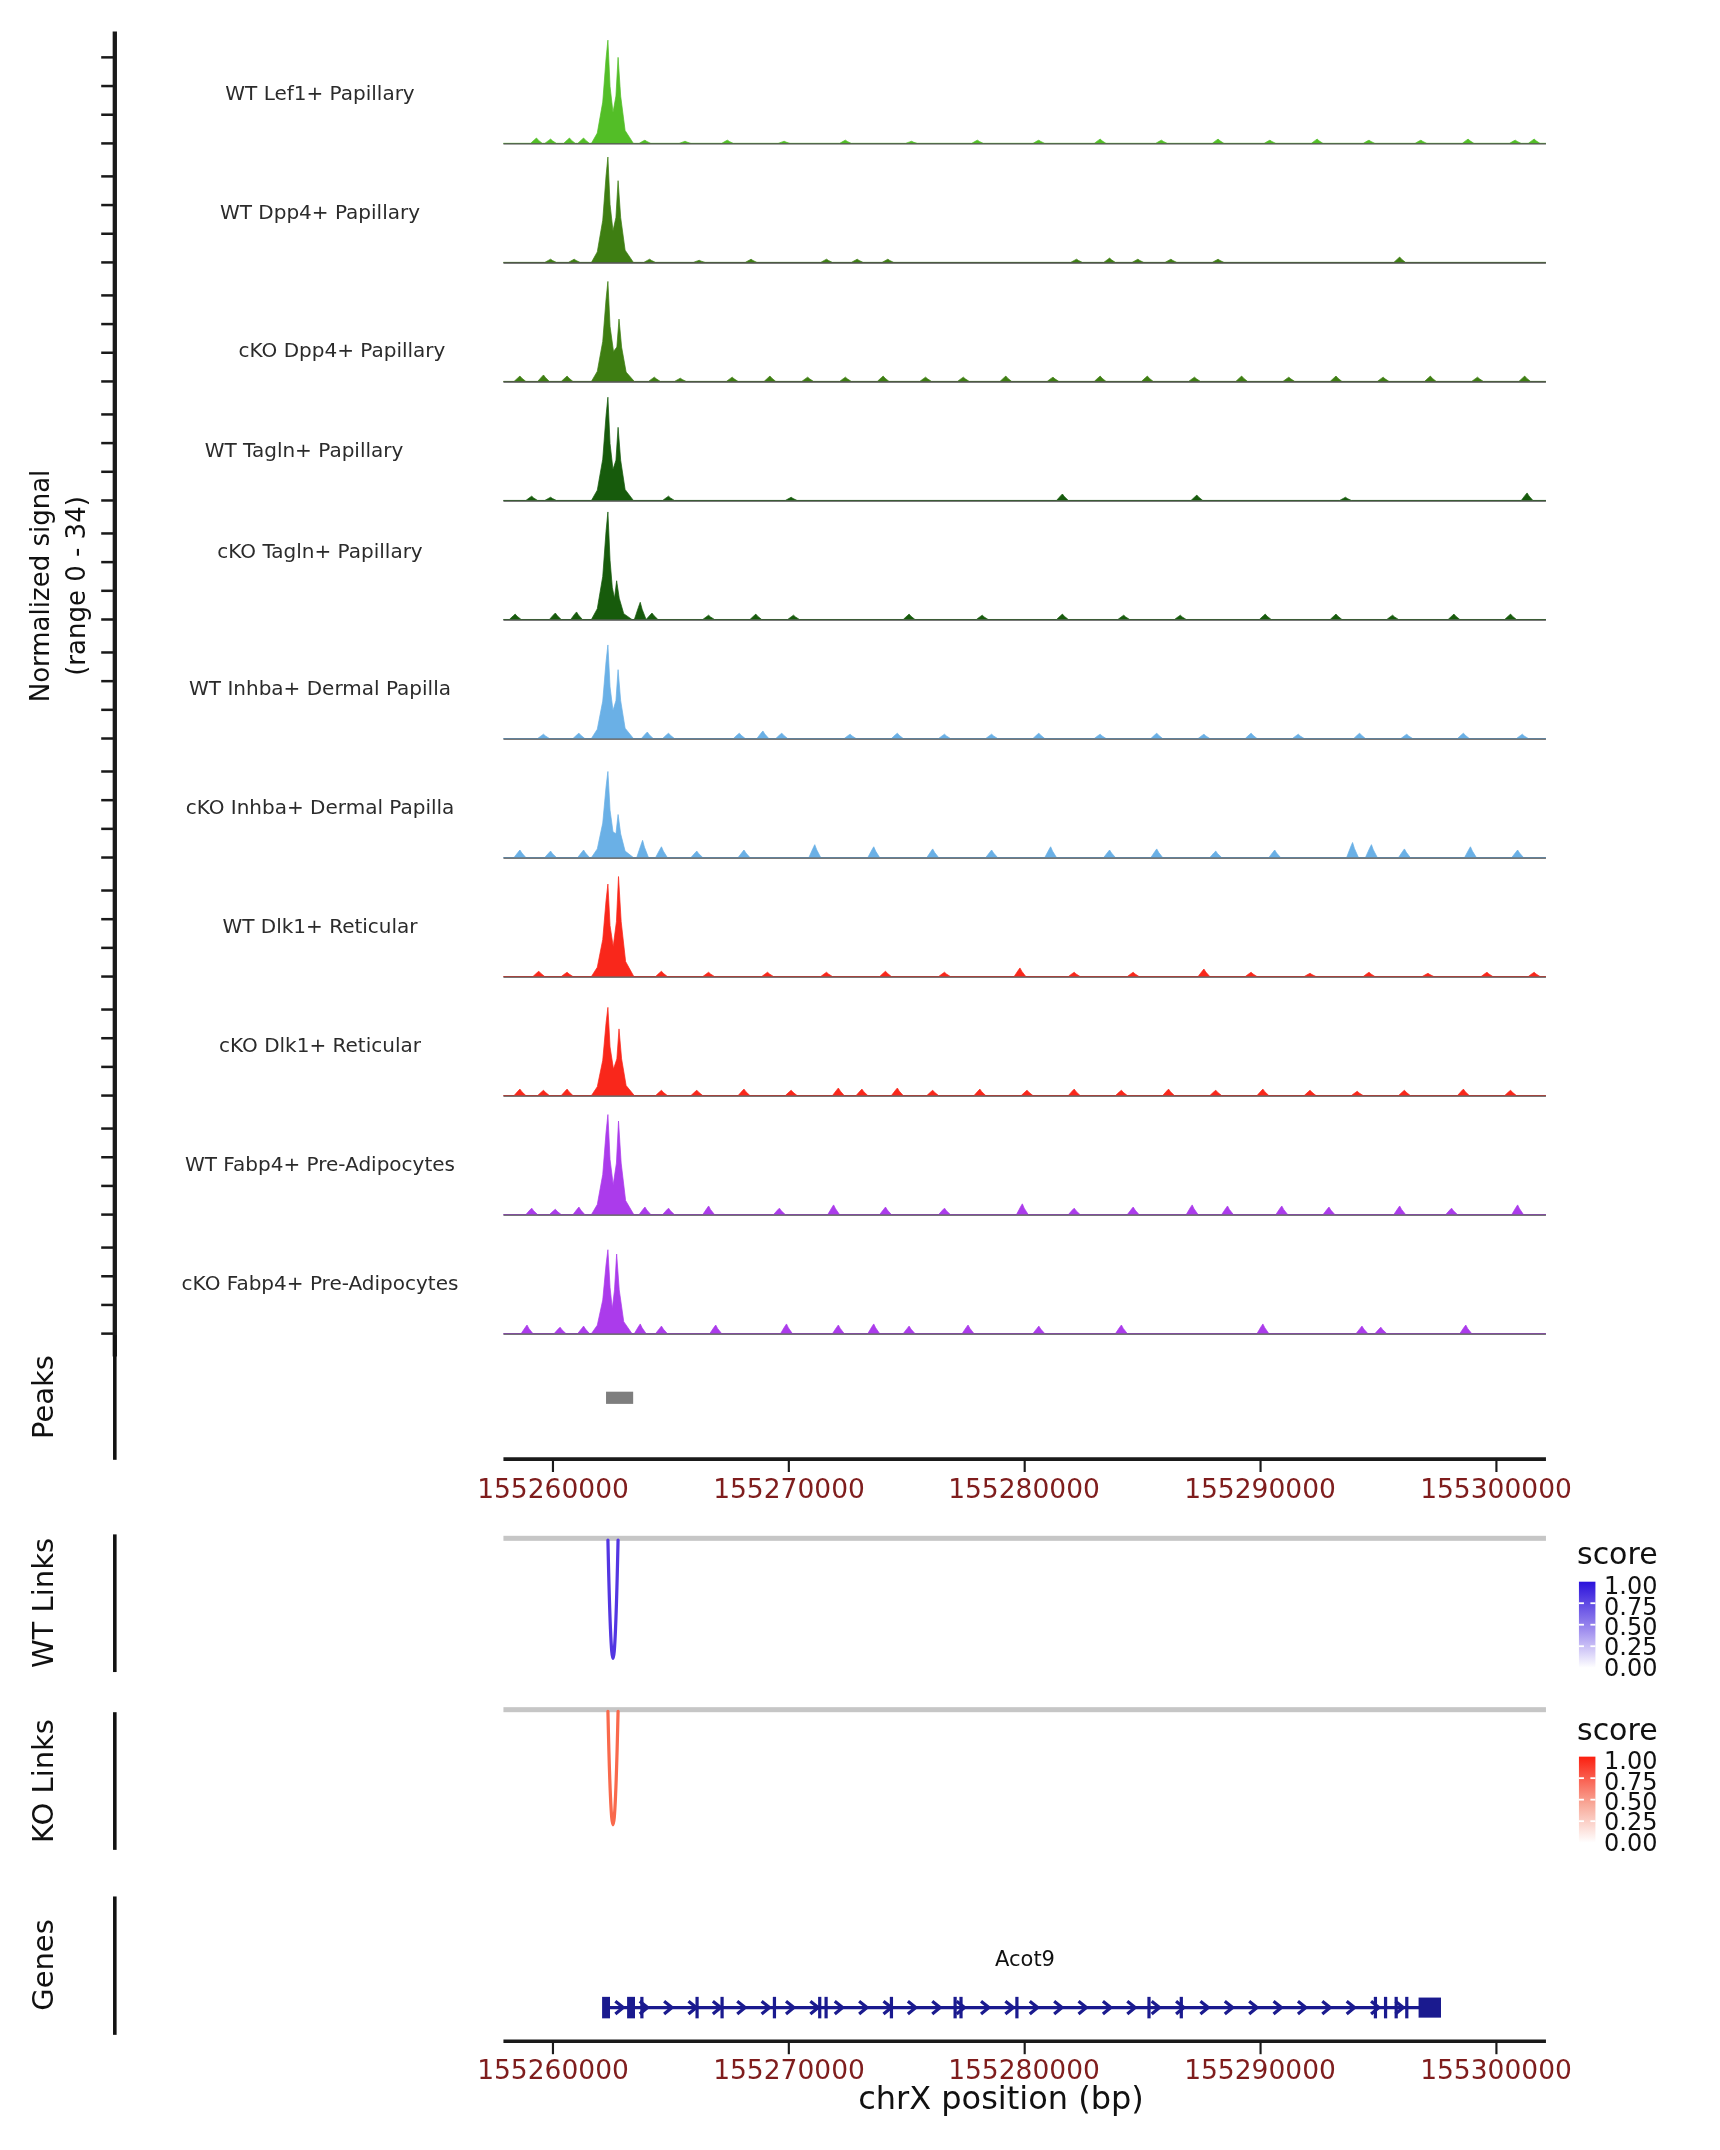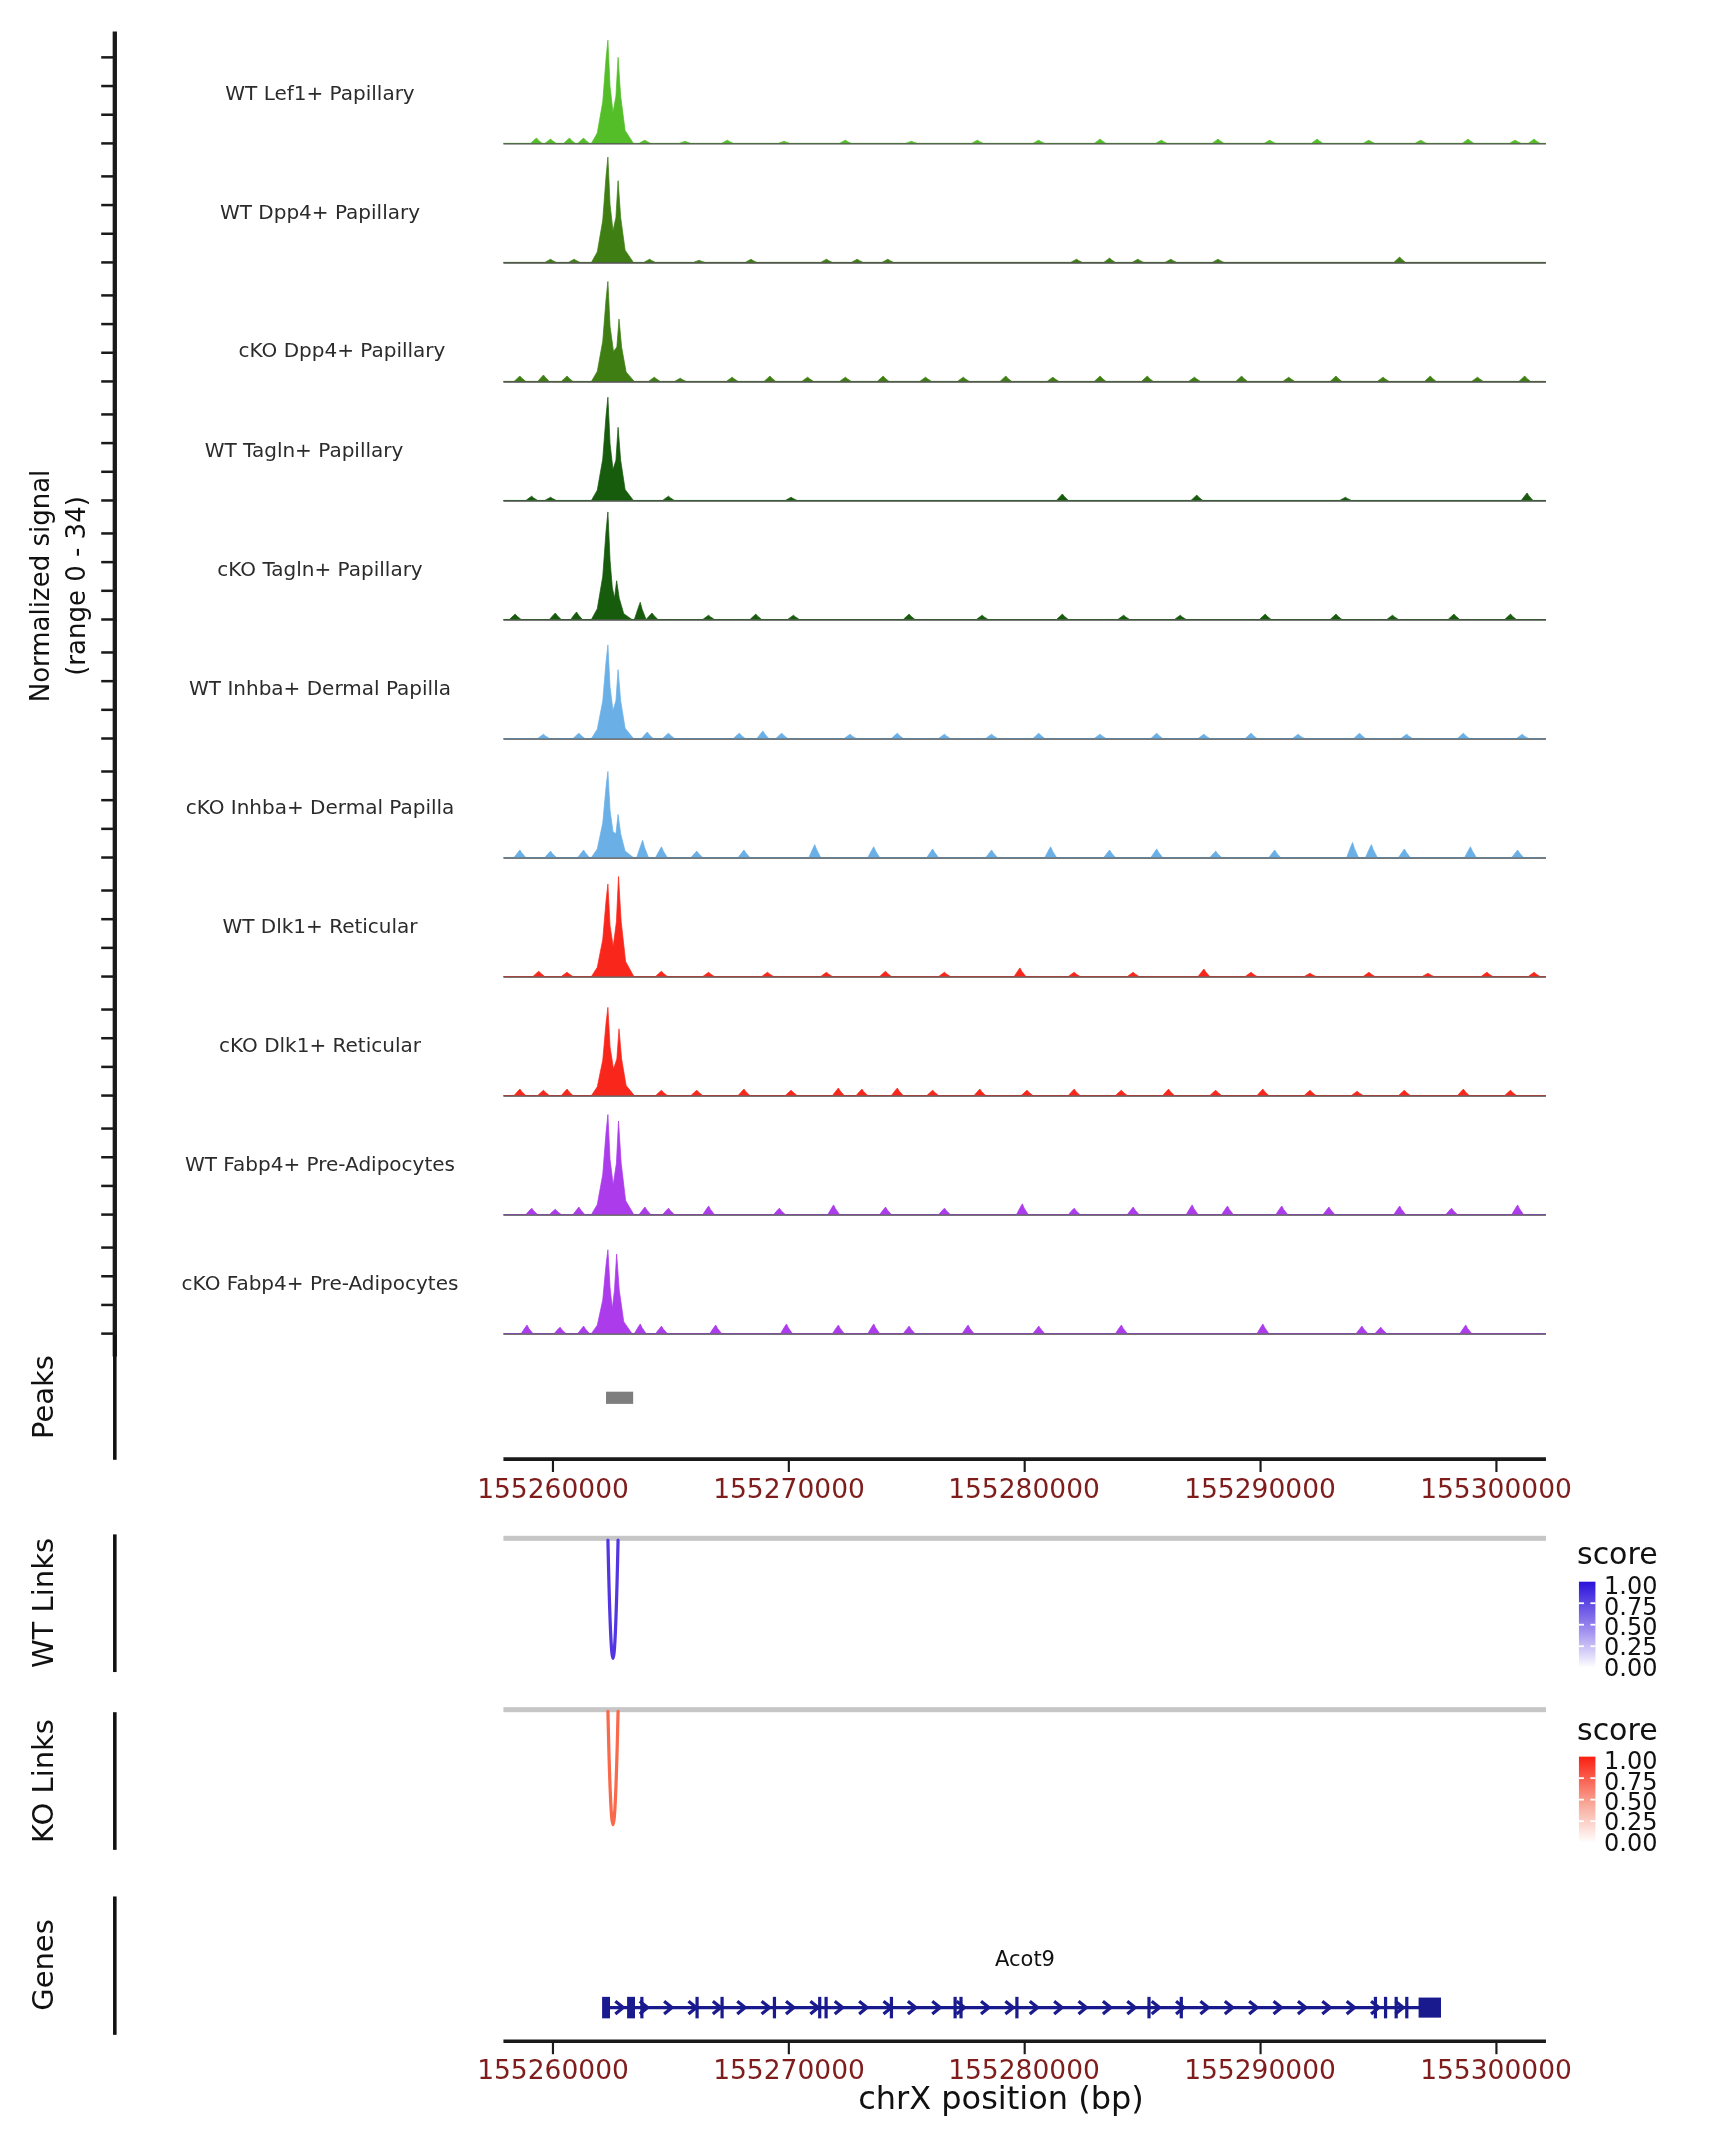--- a/index.html
+++ b/index.html
@@ -222,21 +222,21 @@
 
   <div class="txt center gene-name" style="left:1025px;top:1959px;">Acot9</div>
 
   <div class="txt center axis-title" style="left:1001px;top:2098px;">chrX position (bp)</div>
 
   <div id="dyn-labels">
       <div class="txt center track-label" style="left: 320px; top: 93px;">WT Lef1+ Papillary</div>
       <div class="txt center track-label" style="left: 320px; top: 212px;">WT Dpp4+ Papillary</div>
       <div class="txt center track-label" style="left: 320px; top: 350px; margin-left: 22px;">cKO Dpp4+ Papillary</div>
       <div class="txt center track-label" style="left: 304px; top: 450px;">WT Tagln+ Papillary</div>
-      <div class="txt center track-label" style="left: 320px; top: 569px;">cKO Tagln+ Papillary</div>
+      <div class="txt center track-label" style="left: 320px; top: 551px;">cKO Tagln+ Papillary</div>
       <div class="txt center track-label" style="left: 320px; top: 688px;">WT Inhba+ Dermal Papilla</div>
       <div class="txt center track-label" style="left: 320px; top: 807px;">cKO Inhba+ Dermal Papilla</div>
       <div class="txt center track-label" style="left: 320px; top: 926px;">WT Dlk1+ Reticular</div>
       <div class="txt center track-label" style="left: 320px; top: 1045px;">cKO Dlk1+ Reticular</div>
       <div class="txt center track-label" style="left: 320px; top: 1164px;">WT Fabp4+ Pre-Adipocytes</div>
       <div class="txt center track-label" style="left: 320px; top: 1283px;">cKO Fabp4+ Pre-Adipocytes</div>
       <div class="txt center tick-label" style="left: 553px; top: 1488px;">155260000</div>
       <div class="txt center tick-label" style="left: 789px; top: 1488px;">155270000</div>
       <div class="txt center tick-label" style="left: 1024px; top: 1488px;">155280000</div>
       <div class="txt center tick-label" style="left: 1260px; top: 1488px;">155290000</div>

